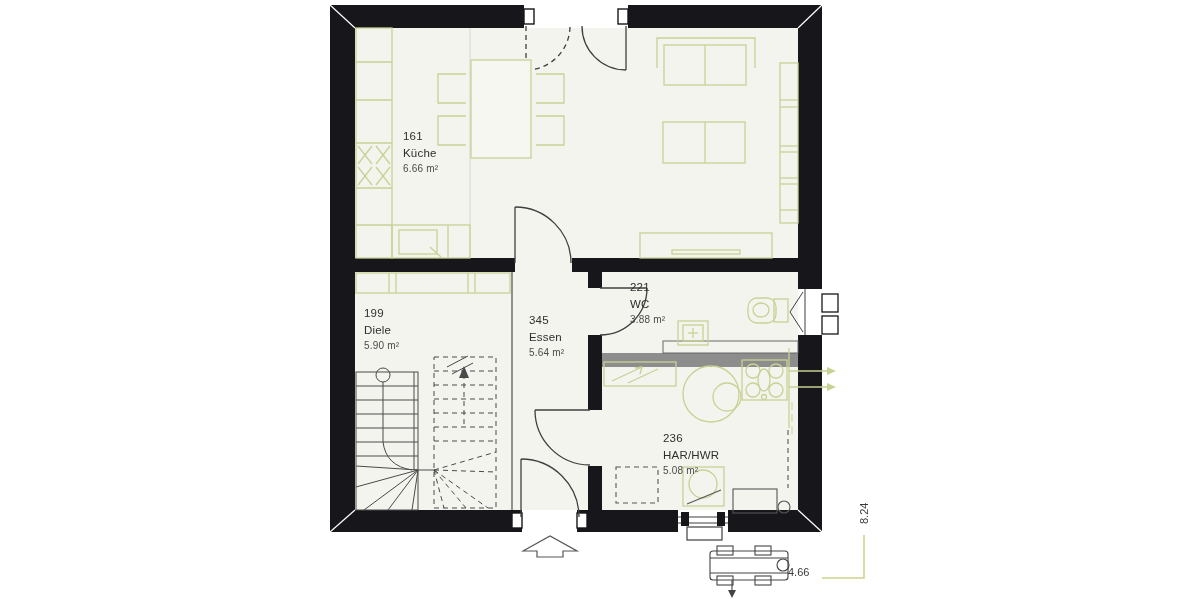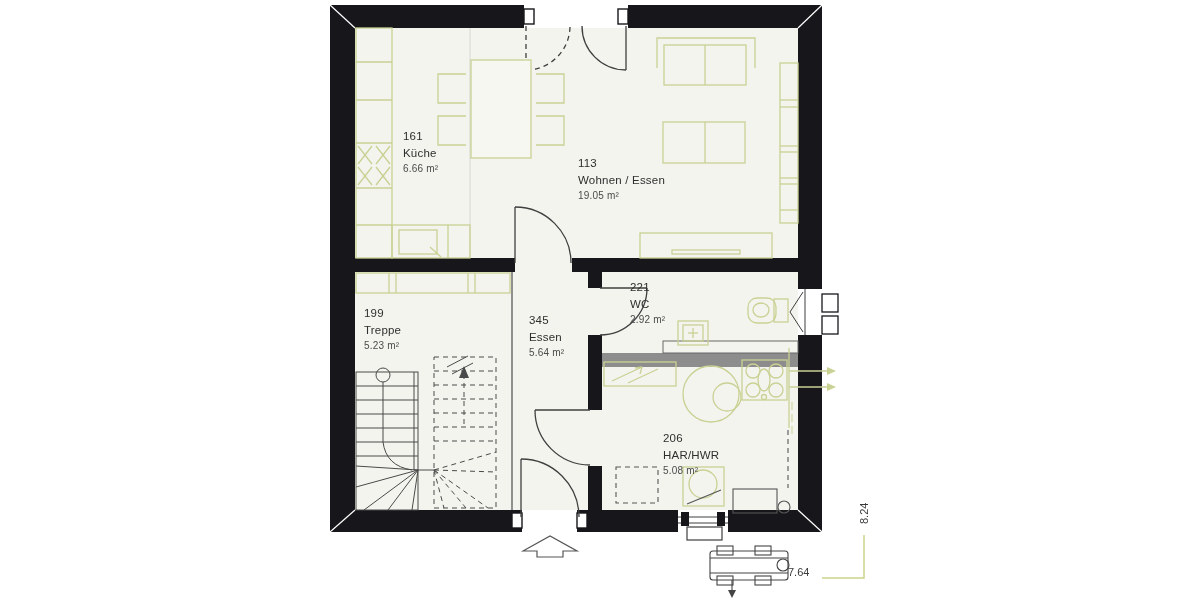--- a/index.html
+++ b/index.html
@@ -282,46 +282,41 @@
       <polyline points="822,578 864,578 864,535"></polyline>
     </g>
   </svg>
 
   <div class="room-label" style="left:403px;top:128px">
     <div class="room-id">161</div>
     <div class="room-name">Küche</div>
     <div class="room-area">6.66 m²</div>
   </div>
 
-  <div class="room-label" style="left:578px;top:155px">
-    <div class="room-id">113</div>
-    <div class="room-name">Wohnen / Essen</div>
-    <div class="room-area">19.05 m²</div>
-  </div>
 
   <div class="room-label" style="left:364px;top:305px">
     <div class="room-id">199</div>
-    <div class="room-name">Treppe</div>
-    <div class="room-area">5.23 m²</div>
+    <div class="room-name">Diele</div>
+    <div class="room-area">5.90 m²</div>
   </div>
 
   <div class="room-label" style="left:529px;top:312px">
     <div class="room-id">345</div>
     <div class="room-name">Essen</div>
     <div class="room-area">5.64 m²</div>
   </div>
 
   <div class="room-label" style="left:630px;top:279px">
     <div class="room-id">221</div>
     <div class="room-name">WC</div>
-    <div class="room-area">2.92 m²</div>
+    <div class="room-area">3.88 m²</div>
   </div>
 
   <div class="room-label" style="left:663px;top:430px">
-    <div class="room-id">206</div>
+    <div class="room-id">236</div>
     <div class="room-name">HAR/HWR</div>
     <div class="room-area">5.08 m²</div>
   </div>
 
-  <div class="dim-label" style="left:788px;top:566px">7.64</div>
+  <div class="dim-label" style="left:788px;top:566px">4.66</div>
   <div class="dim-label vertical" style="left:858px;top:524px">8.24</div>
 
 </div>
 
 </body></html>

